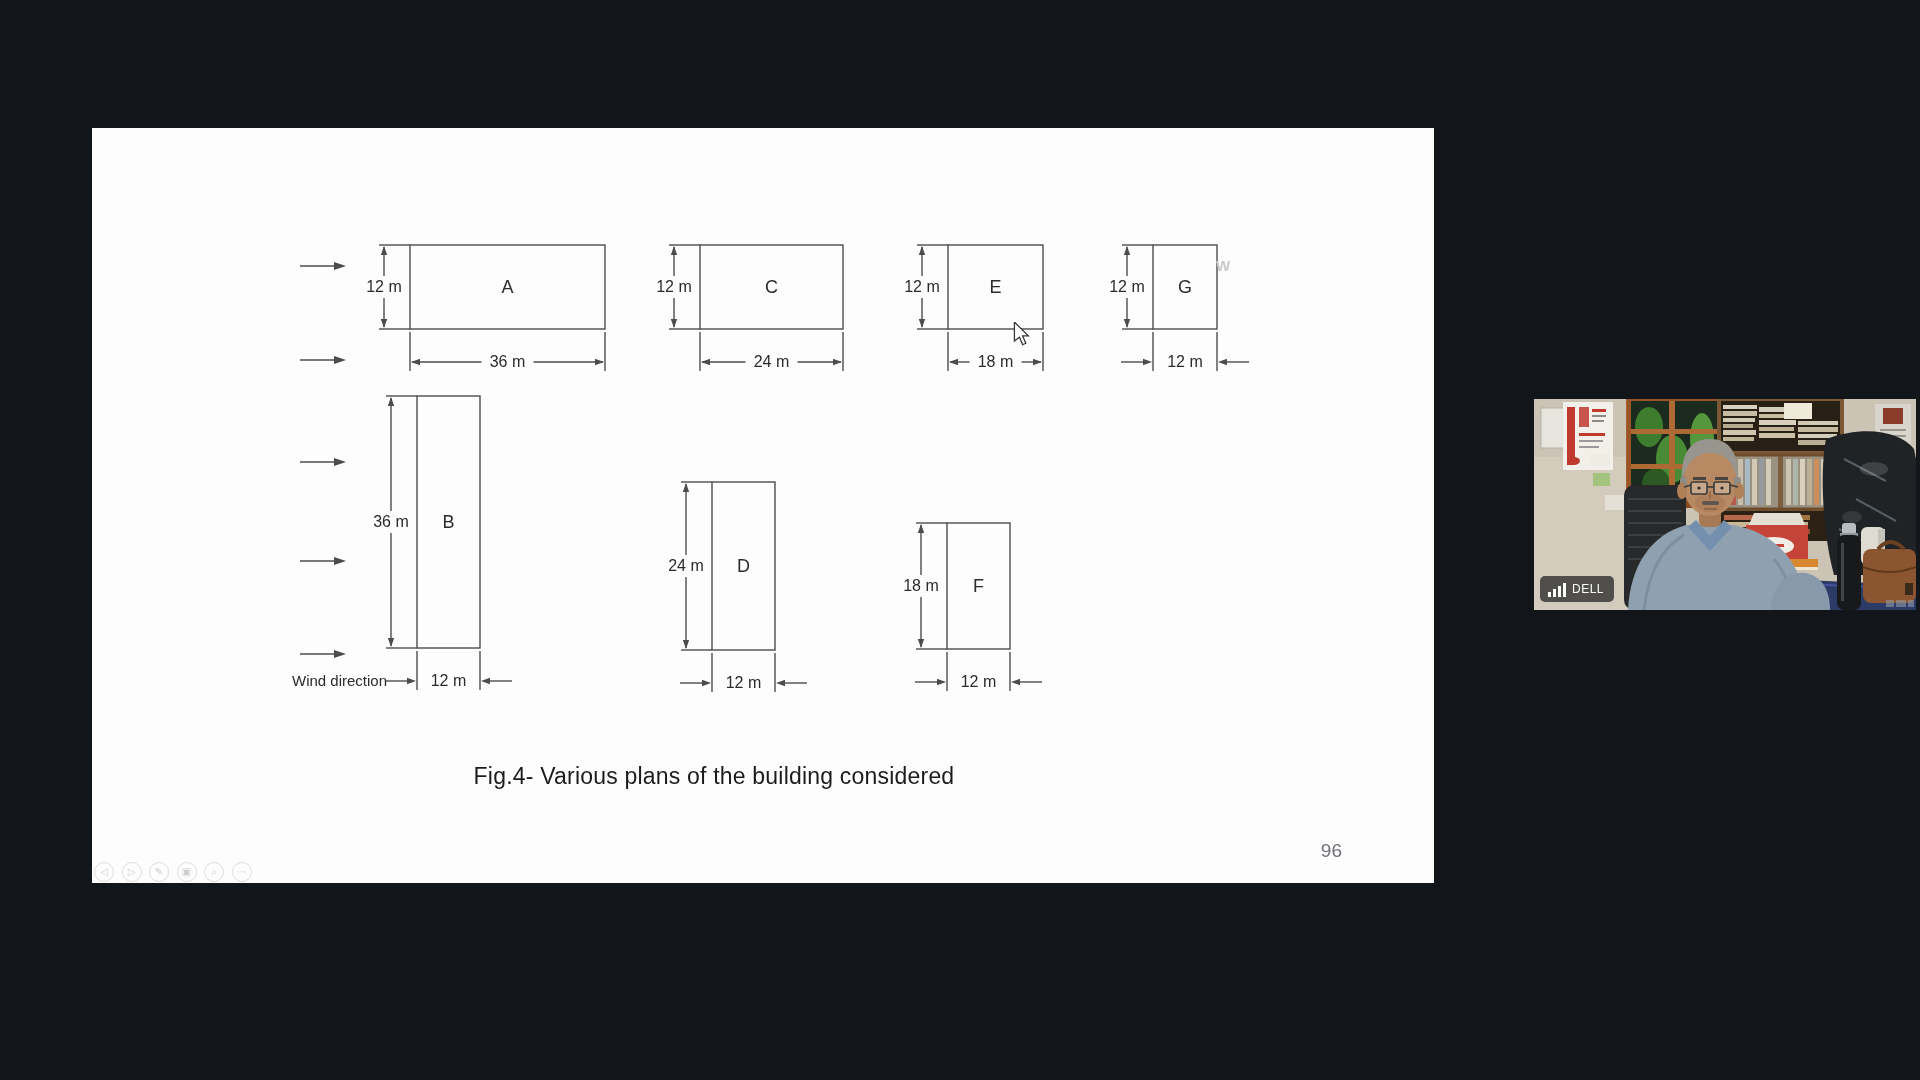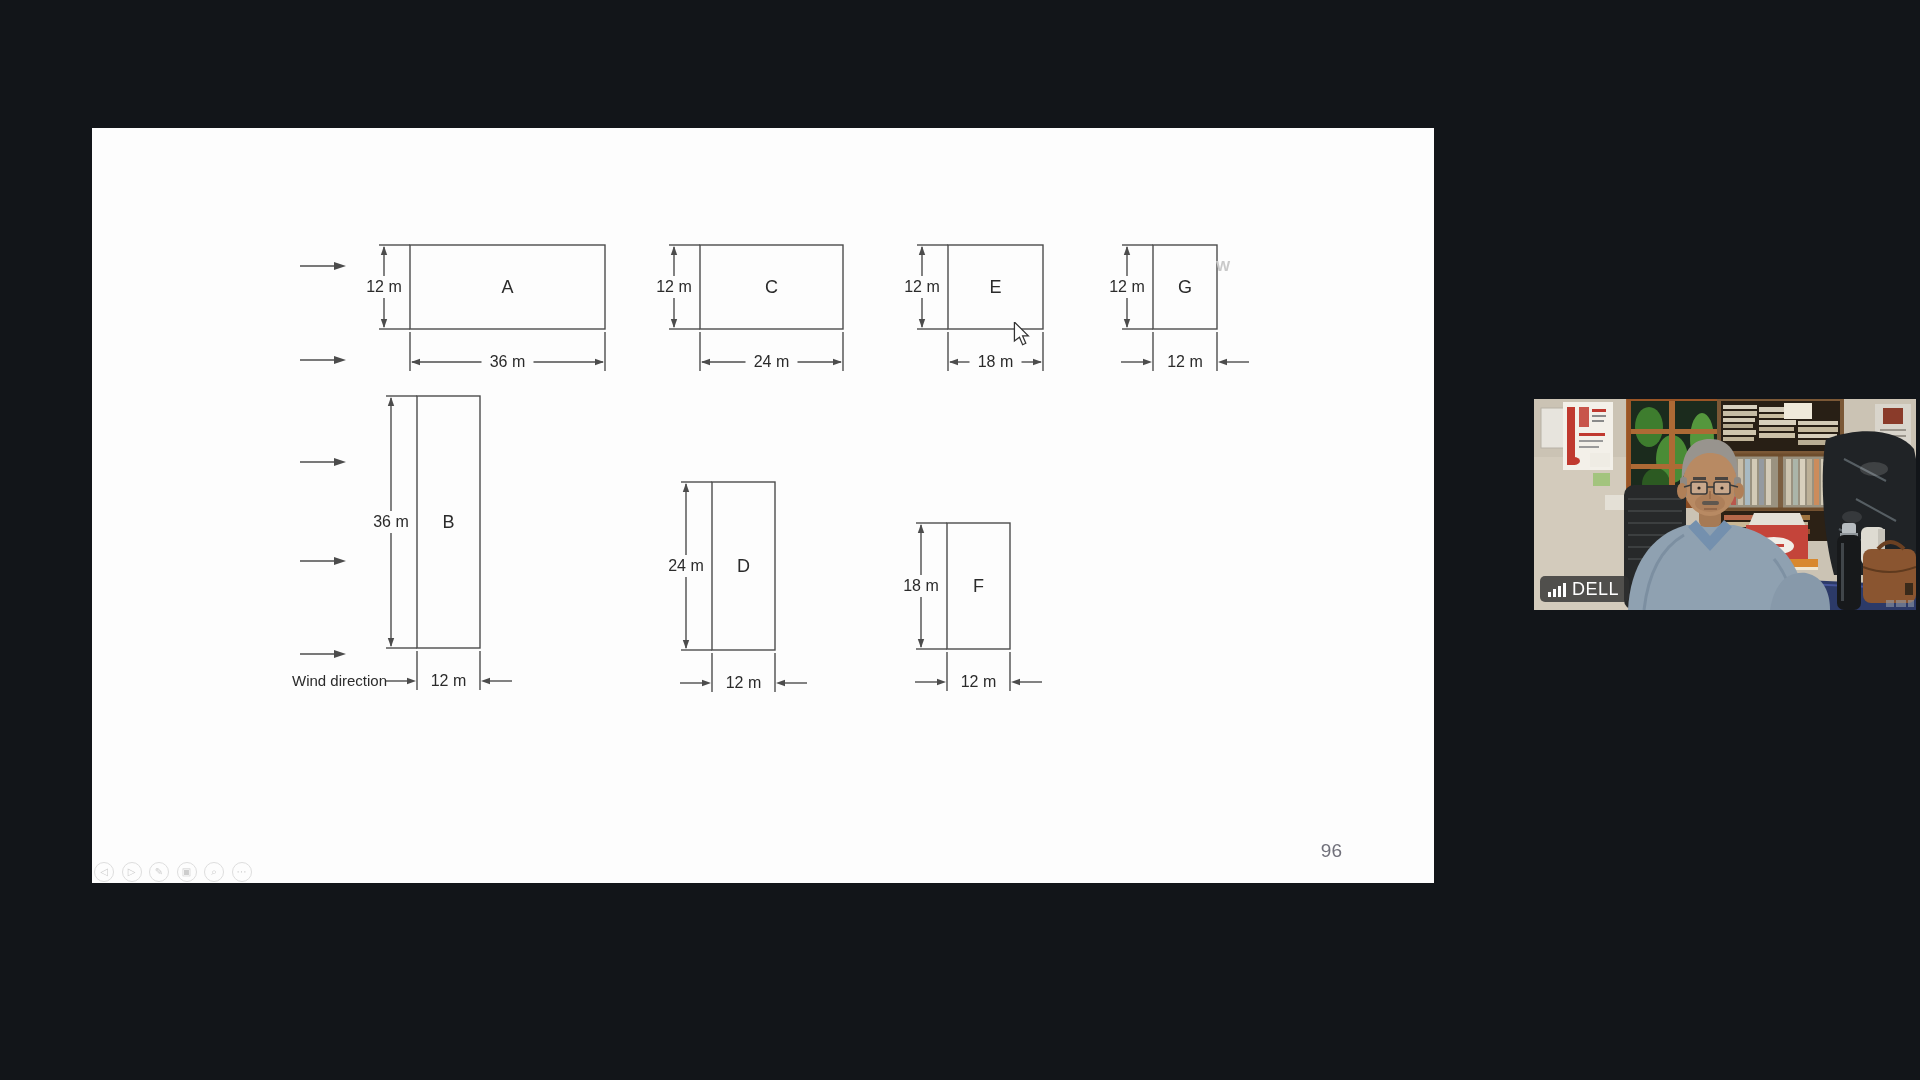--- a/index.html
+++ b/index.html
@@ -17,21 +17,21 @@
   
   .ppt-toolbar{position:absolute;left:2px;bottom:1px;display:flex;gap:7.5px;}
   .ppt-btn{width:20px;height:20px;border:1px solid #dedede;border-radius:50%;box-sizing:border-box;
            color:#cdcdcd;font-size:10px;line-height:18px;text-align:center;background:transparent;
            padding:0;cursor:pointer;}
   
   #webcam{position:absolute;left:1534px;top:399px;width:382px;height:211px;background:#000;}
   #webcam svg{display:block;}
   .cam-badge{position:absolute;left:6px;top:177px;height:26px;display:flex;align-items:center;gap:6px;
              background:rgba(48,48,48,.8);border-radius:5px;padding:0 10px 0 8px;}
-  .cam-badge .name{color:#ffffff;font-size:18px;letter-spacing:.5px;}
+  .cam-badge .name{color:#ffffff;font-size:12px;letter-spacing:.5px;}
   
   #cursor{position:absolute;left:1013px;top:322px;}
 </style>
 </head>
 <body>
 
 <div id="screen">
 
   <div id="slide">
     <svg id="diagram" width="1342" height="755" viewBox="0 0 1342 755">
@@ -169,20 +169,21 @@
           <line x1="208" y1="334" x2="244" y2="334" stroke="#4c4c4c" stroke-width="1.6"></line>
           <polygon points="254,334 242,330 242,338" fill="#4c4c4c"></polygon>
           <line x1="208" y1="433" x2="244" y2="433" stroke="#4c4c4c" stroke-width="1.6"></line>
           <polygon points="254,433 242,429 242,437" fill="#4c4c4c"></polygon>
           <line x1="208" y1="526" x2="244" y2="526" stroke="#4c4c4c" stroke-width="1.6"></line>
           <polygon points="254,526 242,522 242,530" fill="#4c4c4c"></polygon>
           <text x="200" y="558" font-size="15" text-anchor="start" fill="#2b2b2b">Wind direction</text>
         </g>
       </svg>
 
+    <div class="caption">Fig.4- Various plans of the building considered</div>
     <div class="page-number">96</div>
     <div class="watermark-w">W</div>
 
     <div class="ppt-toolbar" id="toolbar">
         <button class="ppt-btn">◁</button>
         <button class="ppt-btn">▷</button>
         <button class="ppt-btn">✎</button>
         <button class="ppt-btn">▣</button>
         <button class="ppt-btn">⌕</button>
         <button class="ppt-btn">⋯</button>

